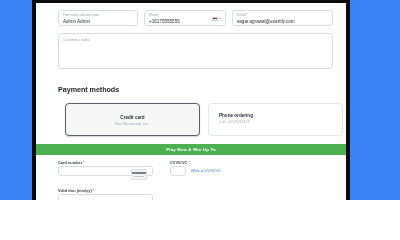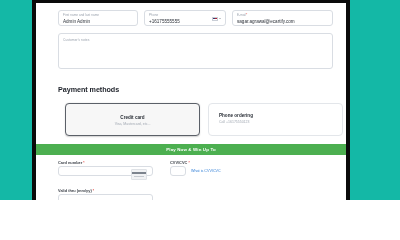--- a/index.html
+++ b/index.html
@@ -9,21 +9,21 @@
     height: 200px;
     background: #ffffff;
     font-family: "Liberation Sans", sans-serif;
     overflow: hidden;
   }
 
   #screen {
     position: relative;
     width: 400px;
     height: 200px;
-    background: #14b8a6;
+    background: #3b82f6;
   }
 
   
   .frame {
     position: absolute;
     left: 32px;
     top: 0px;
     width: 318px;
     height: 200px;
     background: #0a0a0a;

